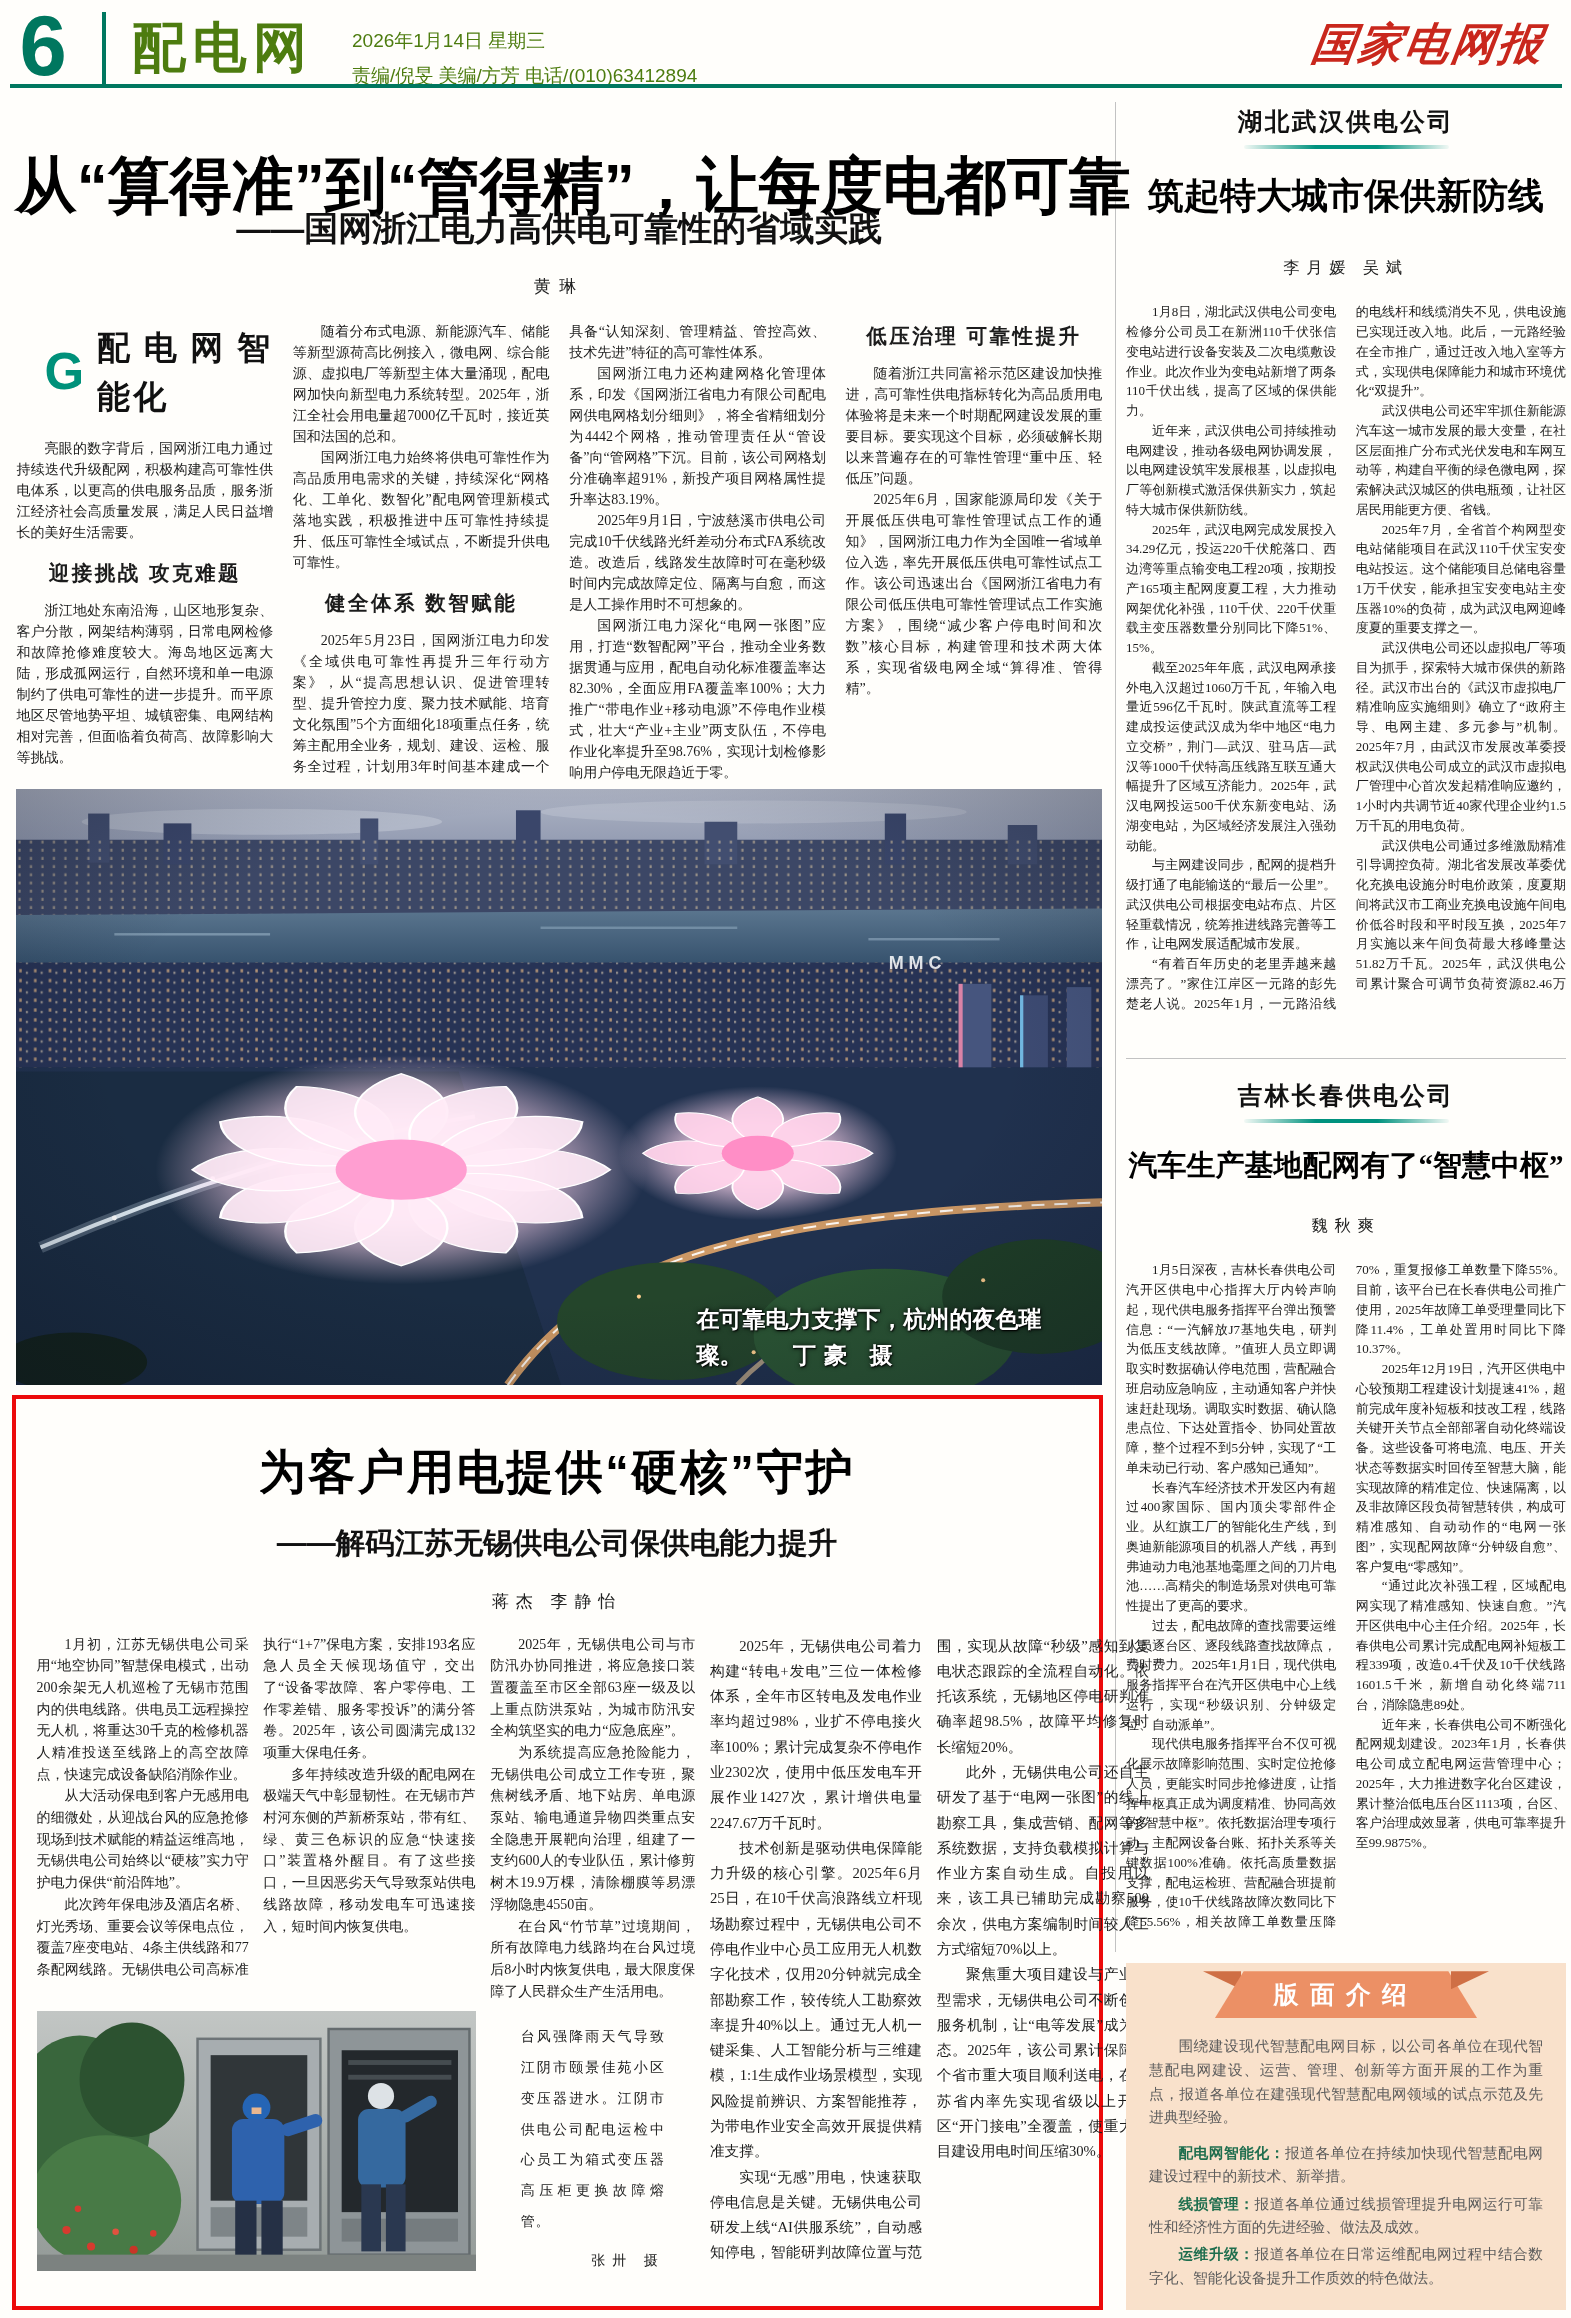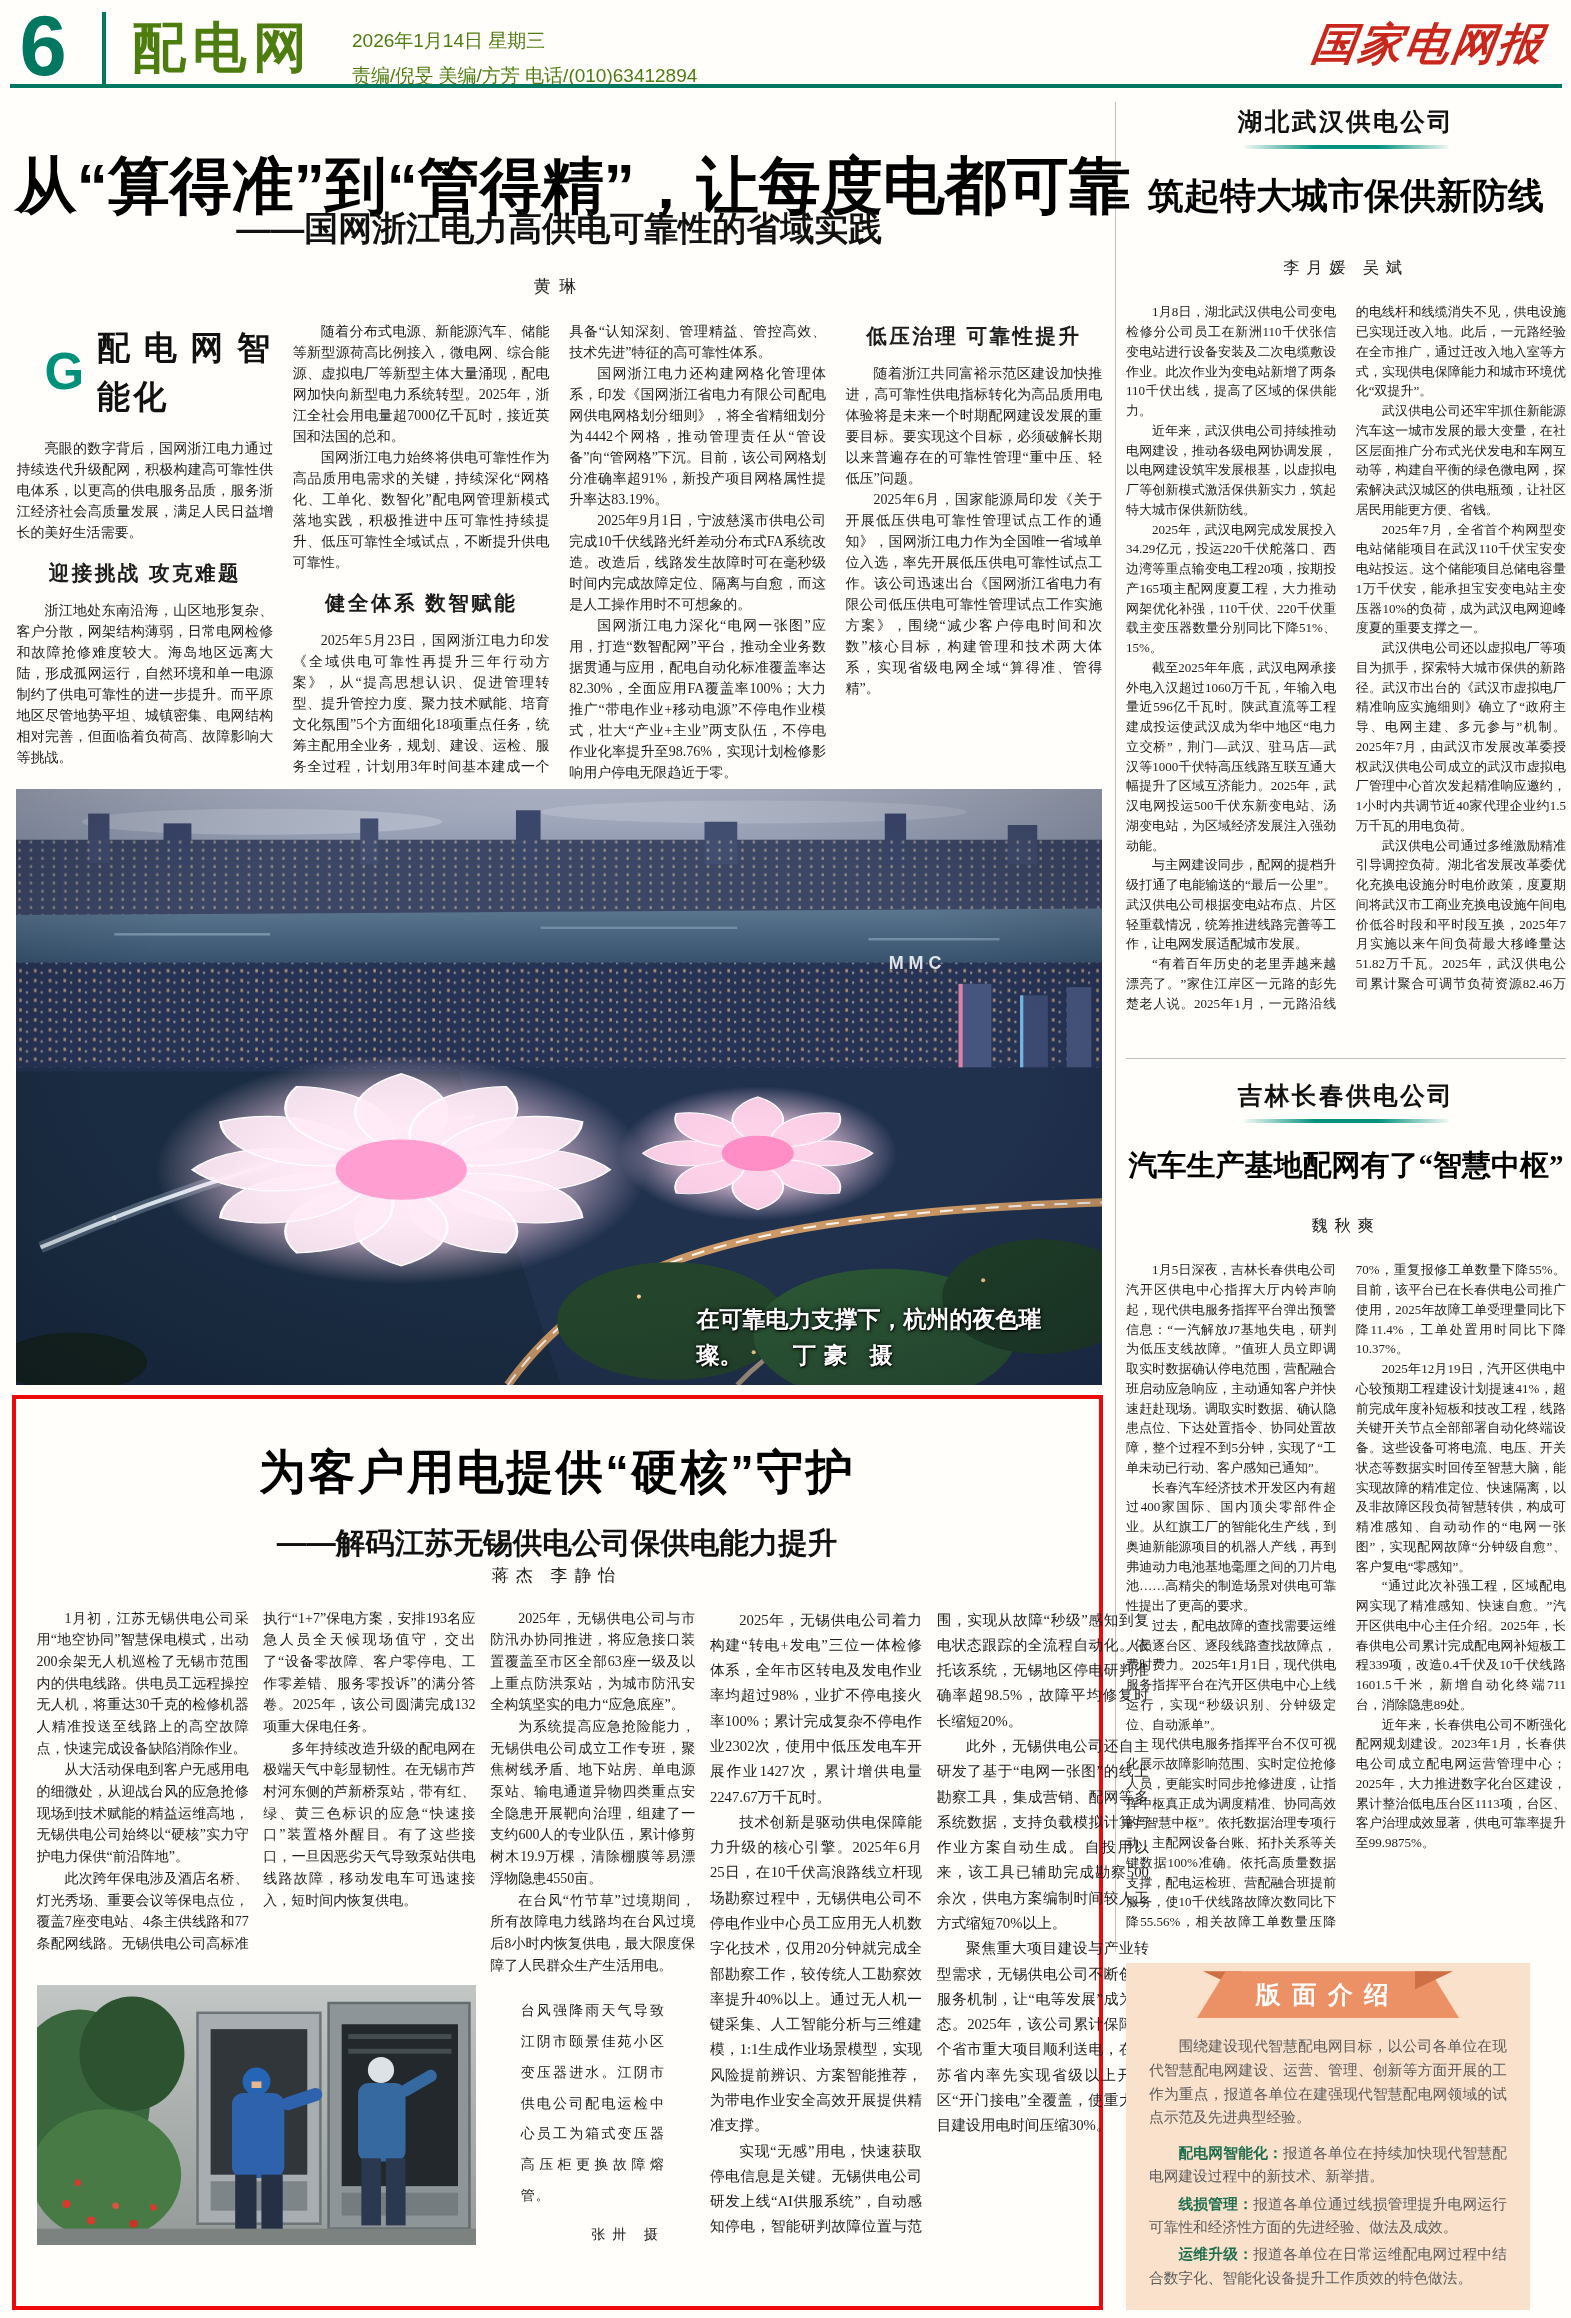--- a/index.html
+++ b/index.html
@@ -48,21 +48,21 @@
   .photo-cap .credit{margin-left:2.2em;letter-spacing:.35em;}
   .wm{position:absolute;right:156px;top:164px;color:rgba(255,255,255,.85);
            font-family:"Liberation Sans",sans-serif;font-weight:700;font-size:18px;letter-spacing:4.9px;}
   
   .redbox{position:absolute;left:11.5px;top:1395px;width:1091px;height:915px;box-sizing:border-box;
            border:4.9px solid #ec0a0a;background:#fffefb;}
   .rb-hl{margin:42px 0 0;text-align:center;font-family:"Liberation Sans",sans-serif;
            font-weight:900;font-size:47px;letter-spacing:2.5px;color:#000;}
   .rb-deck{margin-top:19.6px;text-align:center;font-family:"Liberation Sans",sans-serif;
            font-weight:700;font-size:29.5px;color:#111;}
-  .rb-byline{text-align:center;font-size:17px;letter-spacing:.4em;color:#222;}
+  .rb-byline{margin-top:26px;text-align:center;font-size:17px;letter-spacing:.4em;color:#222;}
   .rb-body{display:flex;gap:14.7px;padding:21px 21px 0;}
   .rb-colgroup{width:439px;flex:none;}
   .rb-mid{width:205px;flex:none;}
   .rb-text-2col{height:364px;columns:2;column-gap:14.7px;column-fill:auto;overflow:hidden;
            font-size:14px;line-height:1.55;text-align:justify;}
   .rb-text-1col{height:364px;overflow:hidden;font-size:14px;line-height:1.55;text-align:justify;}
   .rb-text-tall{height:640px;columns:2;column-gap:14.7px;column-fill:auto;overflow:hidden;
            font-size:14.7px;line-height:1.72;text-align:justify;}
   .rb-photo{margin:13px 0 0;width:439px;height:260px;overflow:hidden;background:#9aa09e;}
   .rb-photo svg{display:block;width:100%;height:100%;}
@@ -77,21 +77,21 @@
            background:linear-gradient(90deg,rgba(0,150,130,.05),#00927e 35%,#00927e 65%,rgba(0,150,130,.05));}
   .rail-hl{margin-top:23px;text-align:center;font-weight:900;font-size:36px;color:#000;
            font-family:"Liberation Serif","DejaVu Serif",serif;}
   .rail-hl.small{font-size:29px;}
   .rail-byline{margin-top:21px;text-align:center;font-size:16.4px;letter-spacing:.4em;color:#222;}
   .rail-body{margin-top:23px;columns:2;column-gap:19.6px;column-fill:auto;overflow:hidden;
            font-size:13px;line-height:1.52;text-align:justify;}
   .rail-body.h1x{height:725px;}
   .rail-body.h2x{height:673px;}
   
-  .intro-panel{position:absolute;left:1126px;top:1963px;width:404px;height:347px;
+  .intro-panel{position:absolute;left:1126px;top:1963px;width:440px;height:347px;
            background:#f9e1cb;box-sizing:border-box;}
   .ribbon-wrap{position:relative;text-align:center;margin-top:8.2px;height:49px;}
   .ribbon{position:relative;display:inline-block;min-width:246px;height:47px;line-height:47px;
            background:#ec9065;color:#fff;font-family:"Liberation Sans",sans-serif;font-weight:800;
            font-size:24.6px;letter-spacing:11.5px;padding:0 8.2px;
            clip-path:polygon(11% 0,89% 0,100% 100%,0 100%);}
   .ribbon-wrap::before,.ribbon-wrap::after{content:"";position:absolute;top:0;width:38px;height:18px;
            background:#cf6f45;}
   .ribbon-wrap::before{left:77px;clip-path:polygon(0 0,100% 0,100% 100%);}
   .ribbon-wrap::after{right:77px;clip-path:polygon(0 0,100% 0,0 100%);}

